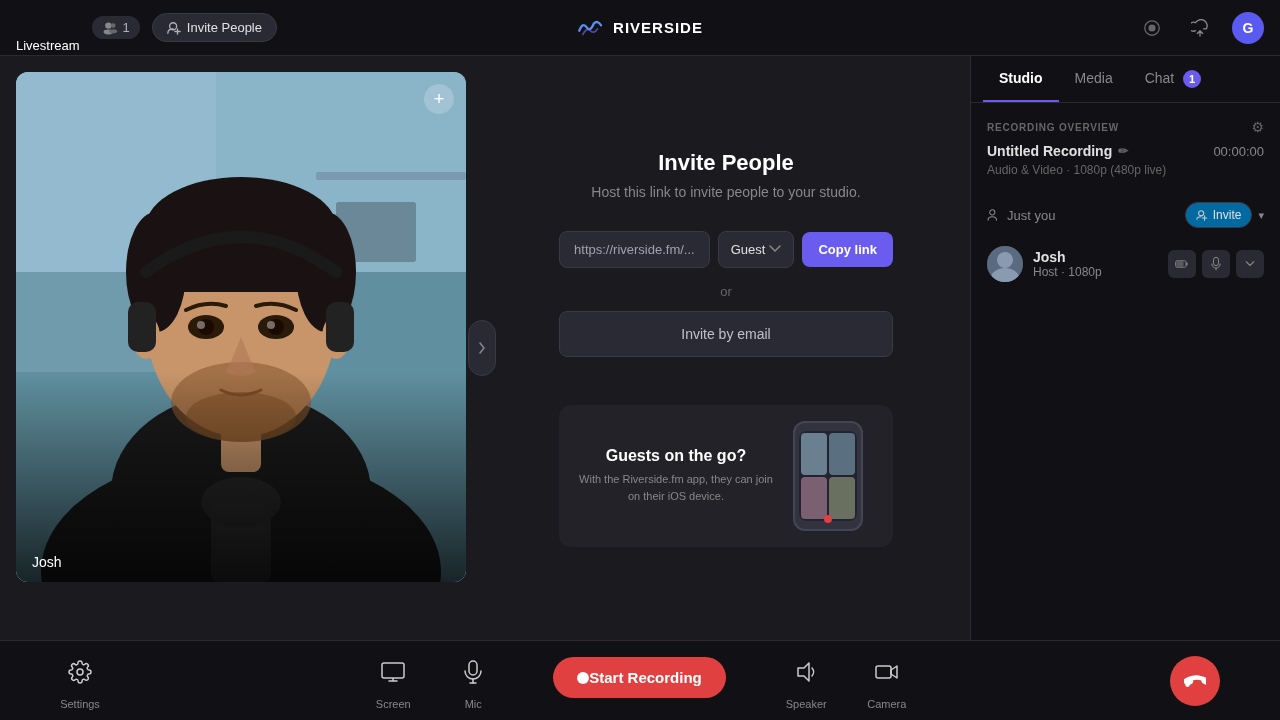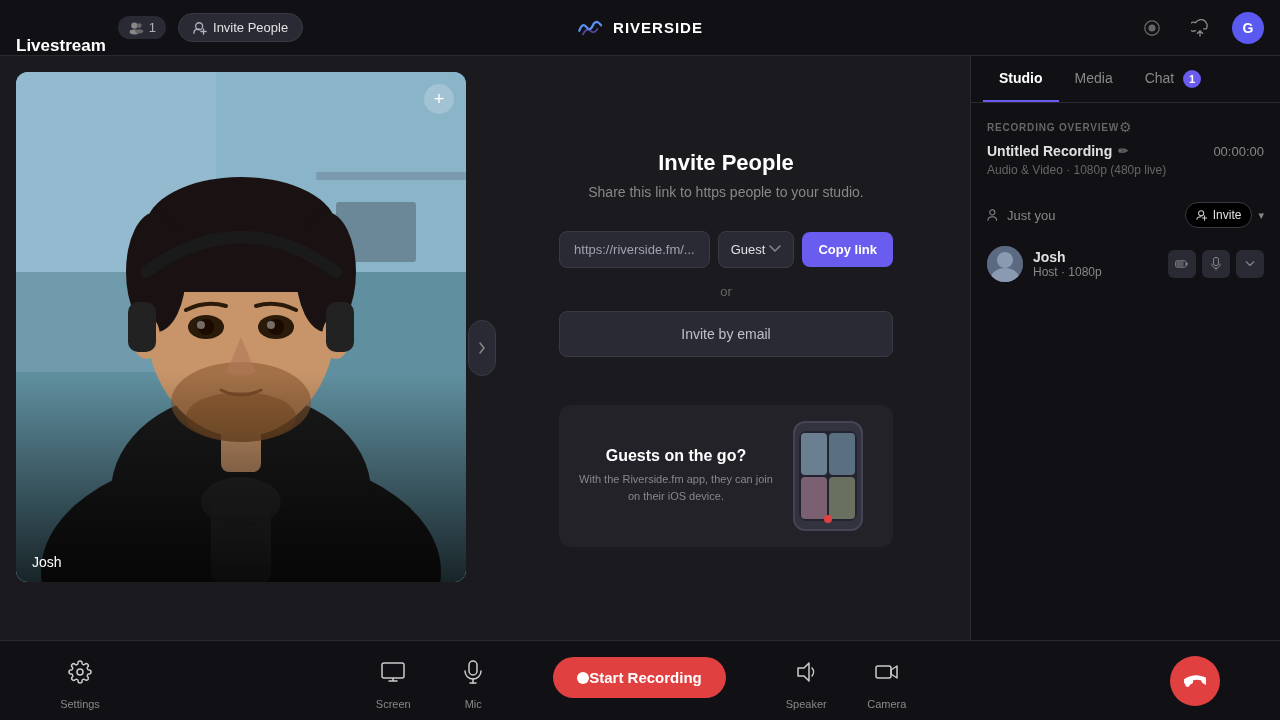--- a/index.html
+++ b/index.html
@@ -24,22 +24,22 @@
       border-bottom: 1px solid #2a2a30;
       flex-shrink: 0;
     }
     .topbar-left {
       display: flex;
       align-items: center;
       gap: 12px;
       flex: 1;
     }
     .app-title {
-      font-size: 17px;
-      font-weight: 700;
+      font-size: 13px;
+      font-weight: 400;
       color: #fff;
       margin-top: 36px;
     }
     .participants-badge {
       display: flex;
       align-items: center;
       gap: 5px;
       background: #2a2a35;
       border-radius: 20px;
       padding: 4px 10px;
@@ -387,21 +387,21 @@
       overflow-y: auto;
       padding: 16px;
     }
 
     .recording-overview {
       margin-bottom: 16px;
     }
     .recording-header {
       display: flex;
       align-items: center;
-      justify-content: flex-start;
+      justify-content: space-between;
       margin-bottom: 8px;
     }
     .recording-label {
       font-size: 10px;
       font-weight: 700;
       color: #666;
       letter-spacing: 0.8px;
       text-transform: uppercase;
     }
     .gear-icon {
@@ -451,21 +451,21 @@
       display: flex;
       align-items: center;
       gap: 6px;
       font-size: 13px;
       color: #888;
     }
     .invite-small-btn {
       display: flex;
       align-items: center;
       gap: 5px;
-      background: #000000;
+      background: #0369a1;
       border: 1px solid #3a3a45;
       border-radius: 16px;
       padding: 5px 10px;
       font-size: 12px;
       color: #e0e0e0;
       cursor: pointer;
     }
     .chevron-down {
       color: #888;
       font-size: 11px;
@@ -724,21 +724,21 @@
 
   <div class="invite-panel">
     <div class="collapse-btn">
       <svg width="10" height="16" viewBox="0 0 10 16" fill="none">
         <path d="M3 3l4 5-4 5" stroke="#888" stroke-width="1.5" stroke-linecap="round" stroke-linejoin="round"></path>
       </svg>
     </div>
 
     <div class="invite-content">
       <div class="invite-title">Invite People</div>
-      <div class="invite-subtitle">Share this link to https people to your studio.</div>
+      <div class="invite-subtitle">Host this link to invite people to your studio.</div>
 
       <div class="link-row">
         <div class="link-display">https://riverside.fm/...</div>
         <div class="guest-select">
           <span>Guest</span>
           <svg width="12" height="8" viewBox="0 0 12 8" fill="none">
             <path d="M1 1l5 5 5-5" stroke="#888" stroke-width="1.5" stroke-linecap="round"></path>
           </svg>
         </div>
         <div class="copy-btn">Copy link</div>

